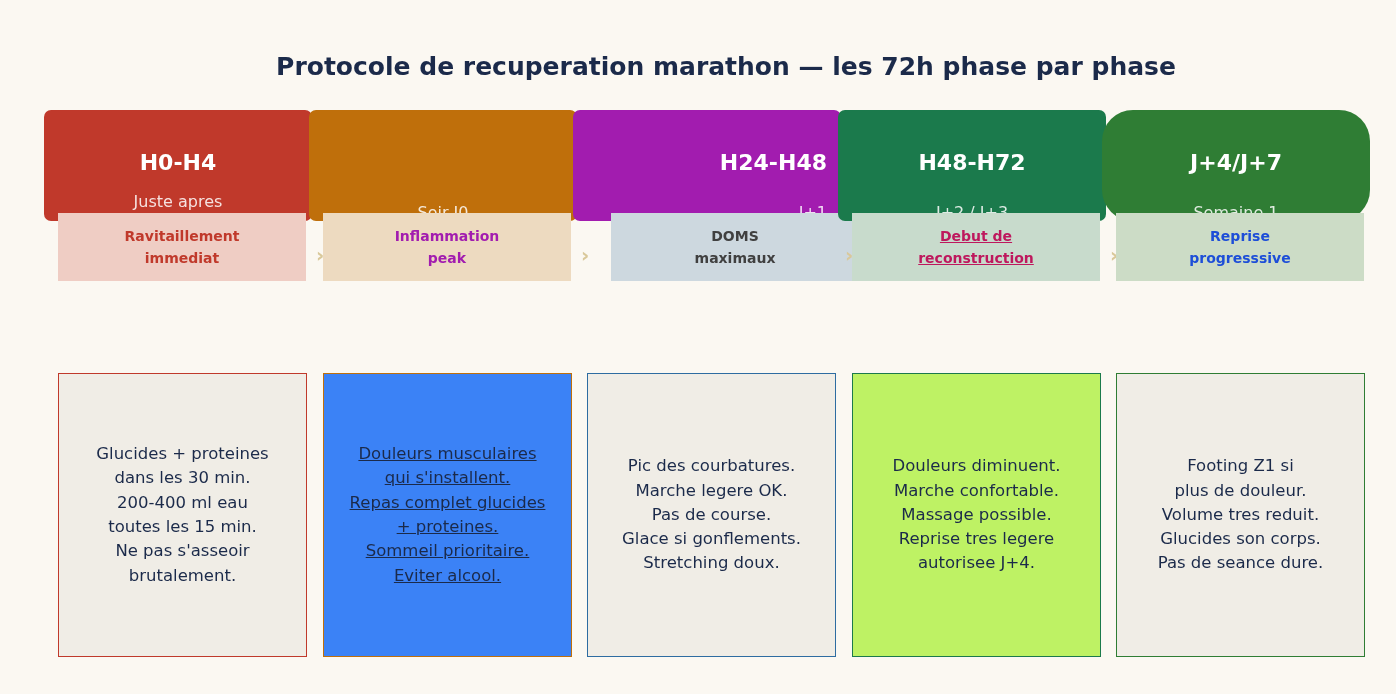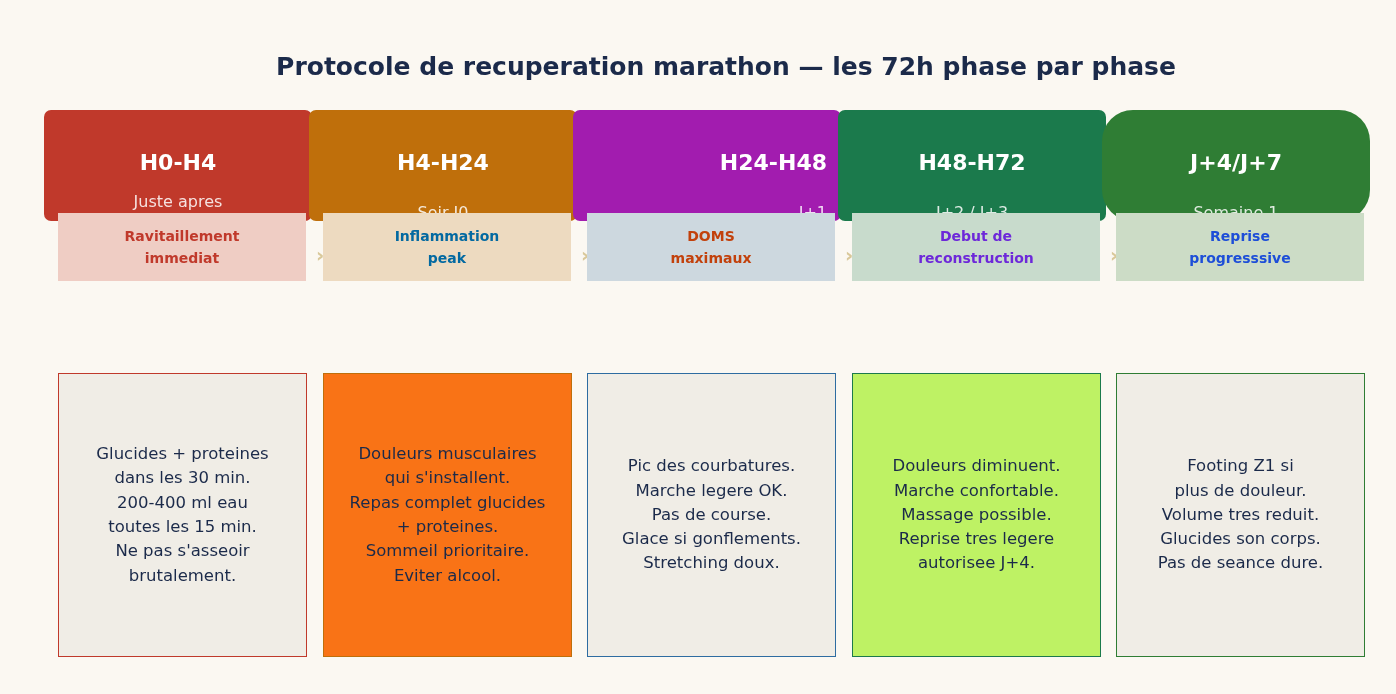--- a/index.html
+++ b/index.html
@@ -65,55 +65,54 @@
 dans les 30 min.
 200-400 ml eau
 toutes les 15 min.
 Ne pas s'asseoir
 brutalement.</div>
   </div>
   <div class="arrow" style="left:274px;">›</div>
 
   <div class="col" style="left:281px;">
     <div class="header" style="background: rgb(191, 111, 11);">
-      <div class="range">H4-H24</div>
       <div class="when single">Soir J0</div>
     </div>
-    <div class="phase" style="white-space: pre-line; background: rgb(237, 218, 192); color: #0369a1;">Inflammation
+    <div class="phase" style="white-space: pre-line; background: rgb(237, 218, 192); color: #a21caf;">Inflammation
 peak</div>
-    <div class="detail" style="border-color: rgb(191, 111, 11); background: #f97316;">Douleurs musculaires
+    <div class="detail" style="border-color: rgb(191, 111, 11); background: #3b82f6; text-decoration: underline;">Douleurs musculaires
 qui s'installent.
 Repas complet glucides
 + proteines.
 Sommeil prioritaire.
 Eviter alcool.</div>
   </div>
   <div class="arrow" style="left:539px;">›</div>
 
   <div class="col" style="left:545px;">
     <div class="header" style="background: #a21caf; text-align: right;">
       <div class="range">H24-H48</div>
       <div class="when single">J+1</div>
     </div>
-    <div class="phase" style="white-space: pre-line; background: rgb(205, 216, 223); color: #c2410c;">DOMS
+    <div class="phase" style="white-space: pre-line; background: rgb(205, 216, 223); color: #404040; margin-left: 24px;">DOMS
 maximaux</div>
     <div class="detail" style="border-color: rgb(46, 108, 161); background: rgb(240, 237, 230);">Pic des courbatures.
 Marche legere OK.
 Pas de course.
 Glace si gonflements.
 Stretching doux.</div>
   </div>
   <div class="arrow" style="left:803px;">›</div>
 
   <div class="col" style="left:810px;">
     <div class="header" style="background: rgb(27, 122, 76);">
       <div class="range">H48-H72</div>
       <div class="when single">J+2 / J+3</div>
     </div>
-    <div class="phase" style="white-space: pre-line; background: rgb(200, 219, 204); color: #6d28d9;">Debut de
+    <div class="phase" style="white-space: pre-line; background: rgb(200, 219, 204); color: #be185d; text-decoration: underline;">Debut de
 reconstruction</div>
     <div class="detail" style="border-color: rgb(27, 122, 76); background: #bef264;">Douleurs diminuent.
 Marche confortable.
 Massage possible.
 Reprise tres legere
 autorisee J+4.</div>
   </div>
   <div class="arrow" style="left:1068px;">›</div>
 
   <div class="col" style="left:1074px;">

